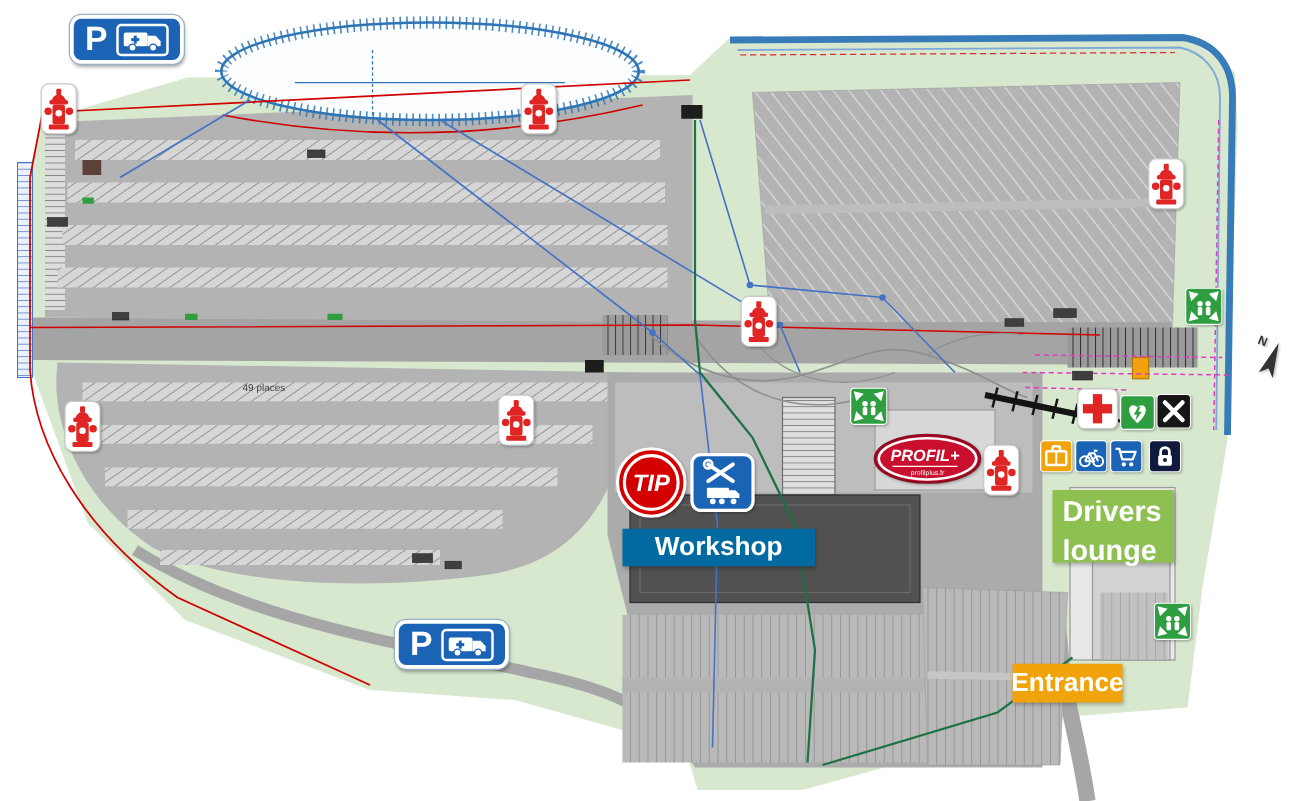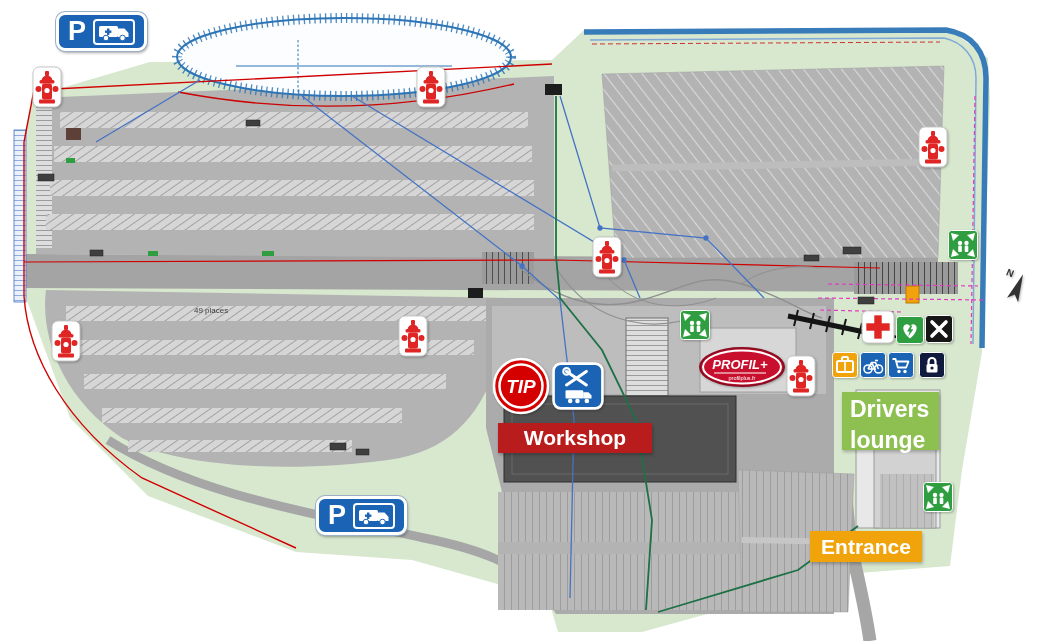--- a/index.html
+++ b/index.html
@@ -6,25 +6,25 @@
   #stage{position:relative;width:1044px;height:641px;background:#ffffff;overflow:hidden;
          font-family:"Liberation Sans",sans-serif;}
   #basemap{position:absolute;inset:0;width:1044px;height:641px;}
   .ov{position:absolute;filter:drop-shadow(1px 1px 1px rgba(0,0,0,.28));}
   .psign{position:absolute;background:#1a63b5;border:3px solid #ffffff;border-radius:9px;
          box-shadow:0 0 0 1px #9ab0c8,1px 2px 3px rgba(0,0,0,.35);
          display:flex;align-items:center;gap:7px;padding:3px 9px;}
   .pletter{color:#ffffff;font-weight:700;font-size:27px;line-height:1;}
   .amb-box{border:2px solid #ffffff;border-radius:4px;padding:1px 3px;display:flex;align-items:center;}
   .lbl{position:absolute;color:#ffffff;font-weight:700;box-shadow:1px 2px 3px rgba(0,0,0,.25);}
-  .lbl-workshop{left:498px;top:423px;width:154px;height:30px;background:#b91c1c;font-size:21px;
+  .lbl-workshop{left:498px;top:423px;width:154px;height:30px;background:#0369a1;font-size:21px;
                 display:flex;align-items:center;justify-content:center;}
   .lbl-lounge{left:842px;top:392px;width:97px;height:58px;background:#8dc051;font-size:23px;
               line-height:1.33;padding:2px 0 2px 8px;box-sizing:border-box;}
-  .lbl-entrance{left:810px;top:531px;width:112px;height:31px;background:#f0a30a;font-size:21px;
+  .lbl-entrance{left:810px;top:531px;width:88px;height:31px;background:#f0a30a;font-size:21px;
                 display:flex;align-items:center;justify-content:center;}
   .note-places{position:absolute;left:194px;top:306px;font-size:8px;color:#3c3c3c;}
 </style>
 </head>
 <body>
 
 <div id="stage">
 
   <svg width="0" height="0" style="position:absolute" aria-hidden="true">
     <defs>

